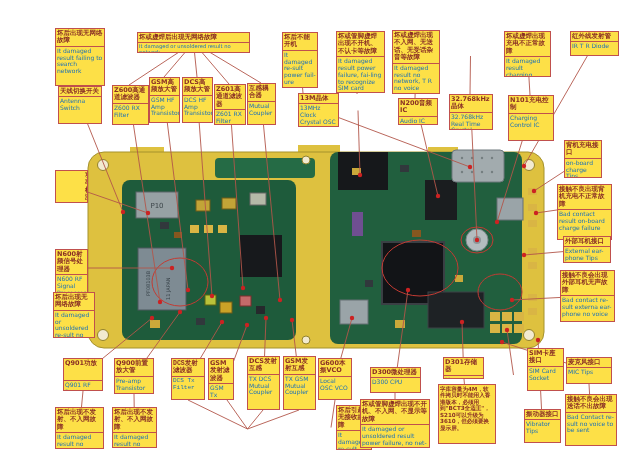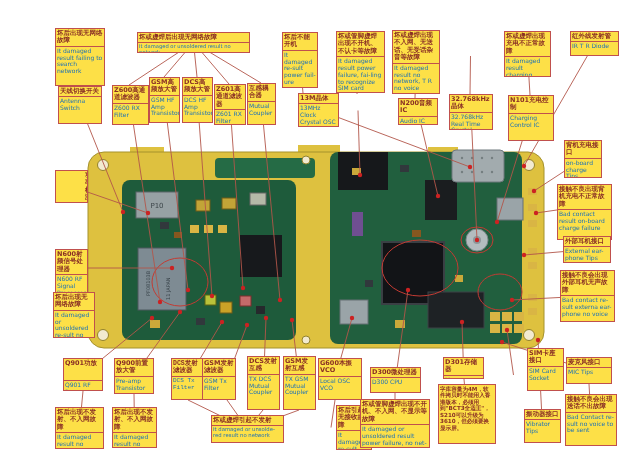--- a/index.html
+++ b/index.html
@@ -310,37 +310,33 @@
         <div class="en">Pre-amp Transistor</div>
       </div>
       <div class="lbl" style="left: 112px; top: 407px; width: 45px; height: 41px;">
         <div class="cn">坏后出现不发射、不入网故障</div>
         <div class="en">It damaged result no network</div>
       </div>
       <div class="lbl" style="left: 171px; top: 358px; width: 34px; height: 42px; font-family: Liberation Mono, monospace;">
         <div class="cn">DCS发射滤波器</div>
         <div class="en">DCS Tx Filter</div>
       </div>
-      <div class="lbl" style="left: 202px; top: 358px; width: 34px; height: 42px;">
+      <div class="lbl" style="left: 208px; top: 358px; width: 26px; height: 42px;">
         <div class="cn">GSM发射滤波器</div>
         <div class="en">GSM Tx Filter</div>
       </div>
       <div class="lbl" style="left: 247px; top: 356px; width: 33px; height: 54px;">
         <div class="cn">DCS发射互感</div>
         <div class="en">TX DCS Mutual Coupler</div>
       </div>
       <div class="lbl" style="left: 283px; top: 356px; width: 33px; height: 54px;">
         <div class="cn">GSM发射互感</div>
         <div class="en">TX GSM Mutual Coupler</div>
       </div>
-      <div class="lbl" style="left: 211px; top: 415px; width: 73px; height: 28px;">
-        <div class="cn">坏或虚焊引起不发射</div>
-        <div class="en" style="font-size: 5.3px;">It damaged or unsolde-red result no network</div>
-      </div>
-      <div class="lbl" style="left: 318px; top: 358px; width: 44px; height: 42px;">
+      <div class="lbl" style="left: 318px; top: 358px; width: 34px; height: 42px;">
         <div class="cn">G600本振VCO</div>
         <div class="en">Local OSC VCO</div>
       </div>
       <div class="lbl" style="left: 313px; top: 405px; width: 36px; height: 45px; margin-left: 23px;">
         <div class="cn">坏后引起无接收故障</div>
         <div class="en">It damaged re-sult recep-tion failure</div>
       </div>
       <div class="lbl" style="left: 370px; top: 367px; width: 51px; height: 26px;">
         <div class="cn">D300微处理器</div>
         <div class="en">D300 CPU</div>

